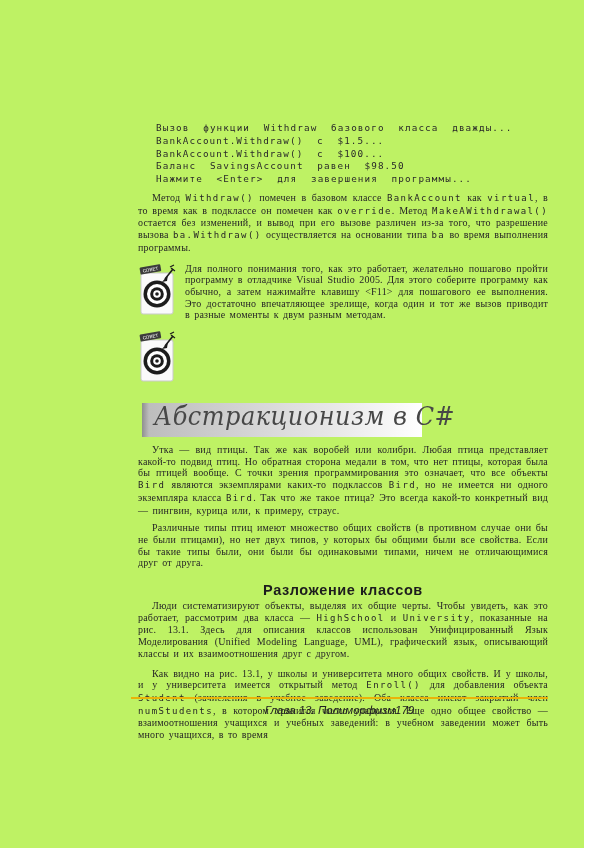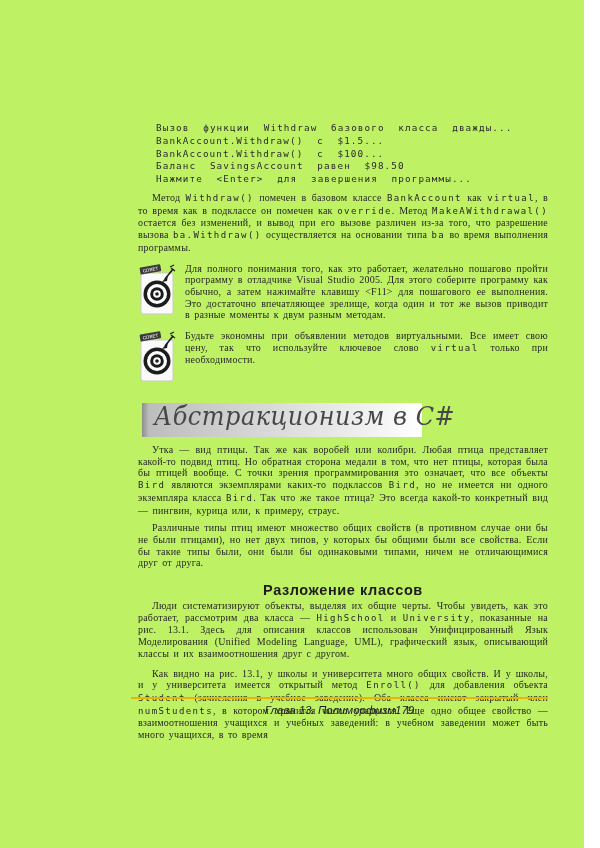--- a/index.html
+++ b/index.html
@@ -9,21 +9,21 @@
 
   .codeblock{margin:0 0 0 18px;font-family:"DejaVu Sans Mono", monospace;
              font-size:9.3px;line-height:12.8px;letter-spacing:1.1px;word-spacing:7px;
              color:#2a2a2a;white-space:pre;}
   .para{margin:6px 0 0 0;font-size:10px;line-height:11.7px;text-align:justify;
         word-spacing:1.6px;letter-spacing:0.2px;}
   .indent{text-indent:14px;}
   .code{font-family:"DejaVu Sans Mono", monospace;font-size:9px;letter-spacing:1.4px;}
   .b{font-weight:bold;letter-spacing:0.8px;}
 
-  .note{display:flex;margin-top:9px;align-items:flex-start;}
+  .note{display:flex;margin-top:9px;align-items:center;}
   .note .iconcol{width:47px;flex:none;padding-top:1px;}
   .note .text{flex:1;font-size:10px;line-height:11.7px;text-align:justify;
               word-spacing:1.6px;letter-spacing:0.2px;}
 
   .script-bar{margin:16px 0 0 4px;height:34px;width:280px;
       background:linear-gradient(90deg,#8f8f8f 0px,#bdbdbd 7px,#cfcfcf 30%,#e9e9e9 70%,#ffffff 100%);
       display:flex;align-items:flex-start;}
   .script-bar .script{font-family:"DejaVu Serif", serif;font-style:italic;
       font-size:24px;color:#474747;padding-left:12px;white-space:nowrap;
       transform:scaleY(1.05);letter-spacing:0.5px;}
@@ -83,21 +83,20 @@
           <circle cx="19" cy="30" r="13.5" fill="#1c1c1c"></circle>
           <circle cx="19" cy="30" r="10" fill="#ffffff"></circle>
           <circle cx="19" cy="30" r="6.8" fill="#1c1c1c"></circle>
           <circle cx="19" cy="30" r="3.8" fill="#ffffff"></circle>
           <circle cx="19" cy="30" r="1.8" fill="#1c1c1c"></circle>
           <path d="M27 15 L35 5" stroke="#1c1c1c" stroke-width="1.6"></path>
           <polygon points="24,18 30,11 29,17" fill="#1c1c1c"></polygon>
           <path d="M33 4 L37 7 M32 3 L36 1" stroke="#1c1c1c" stroke-width="1.2"></path>
         </svg>
       </div>
-      <div class="text"><span>Будьте экономны при объявлении методов виртуальными. Все имеет свою цену, так что используйте ключевое слово </span><span class="code">virtual</span><span> только при необходимости.</span></div>
     </div>
 
     <div class="script-bar">
       <span class="script">Абстракционизм в C#</span>
     </div>
 
     <p class="para indent" style="margin-top:7px;"><span>Утка — вид птицы. Так же как воробей или колибри. Любая птица представляет какой-то подвид птиц. Но обратная сторона медали в том, что нет птицы, которая была бы птицей вообще. С точки зрения программирования это означает, что все объекты </span><span class="code">Bird</span><span> являются экземплярами каких-то подклассов </span><span class="code">Bird</span><span>, но не имеется ни одного экземпляра класса </span><span class="code">Bird</span><span>. Так что же такое птица? Это всегда какой-то конкретный вид — пингвин, курица или, к примеру, страус.</span></p>
 
     <p class="para indent"><span>Различные типы птиц имеют множество общих свойств (в противном случае они бы не были птицами), но нет двух типов, у которых бы общими были все свойства. Если бы такие типы были, они были бы одинаковыми типами, ничем не отличающимися друг от друга.</span></p>
 

